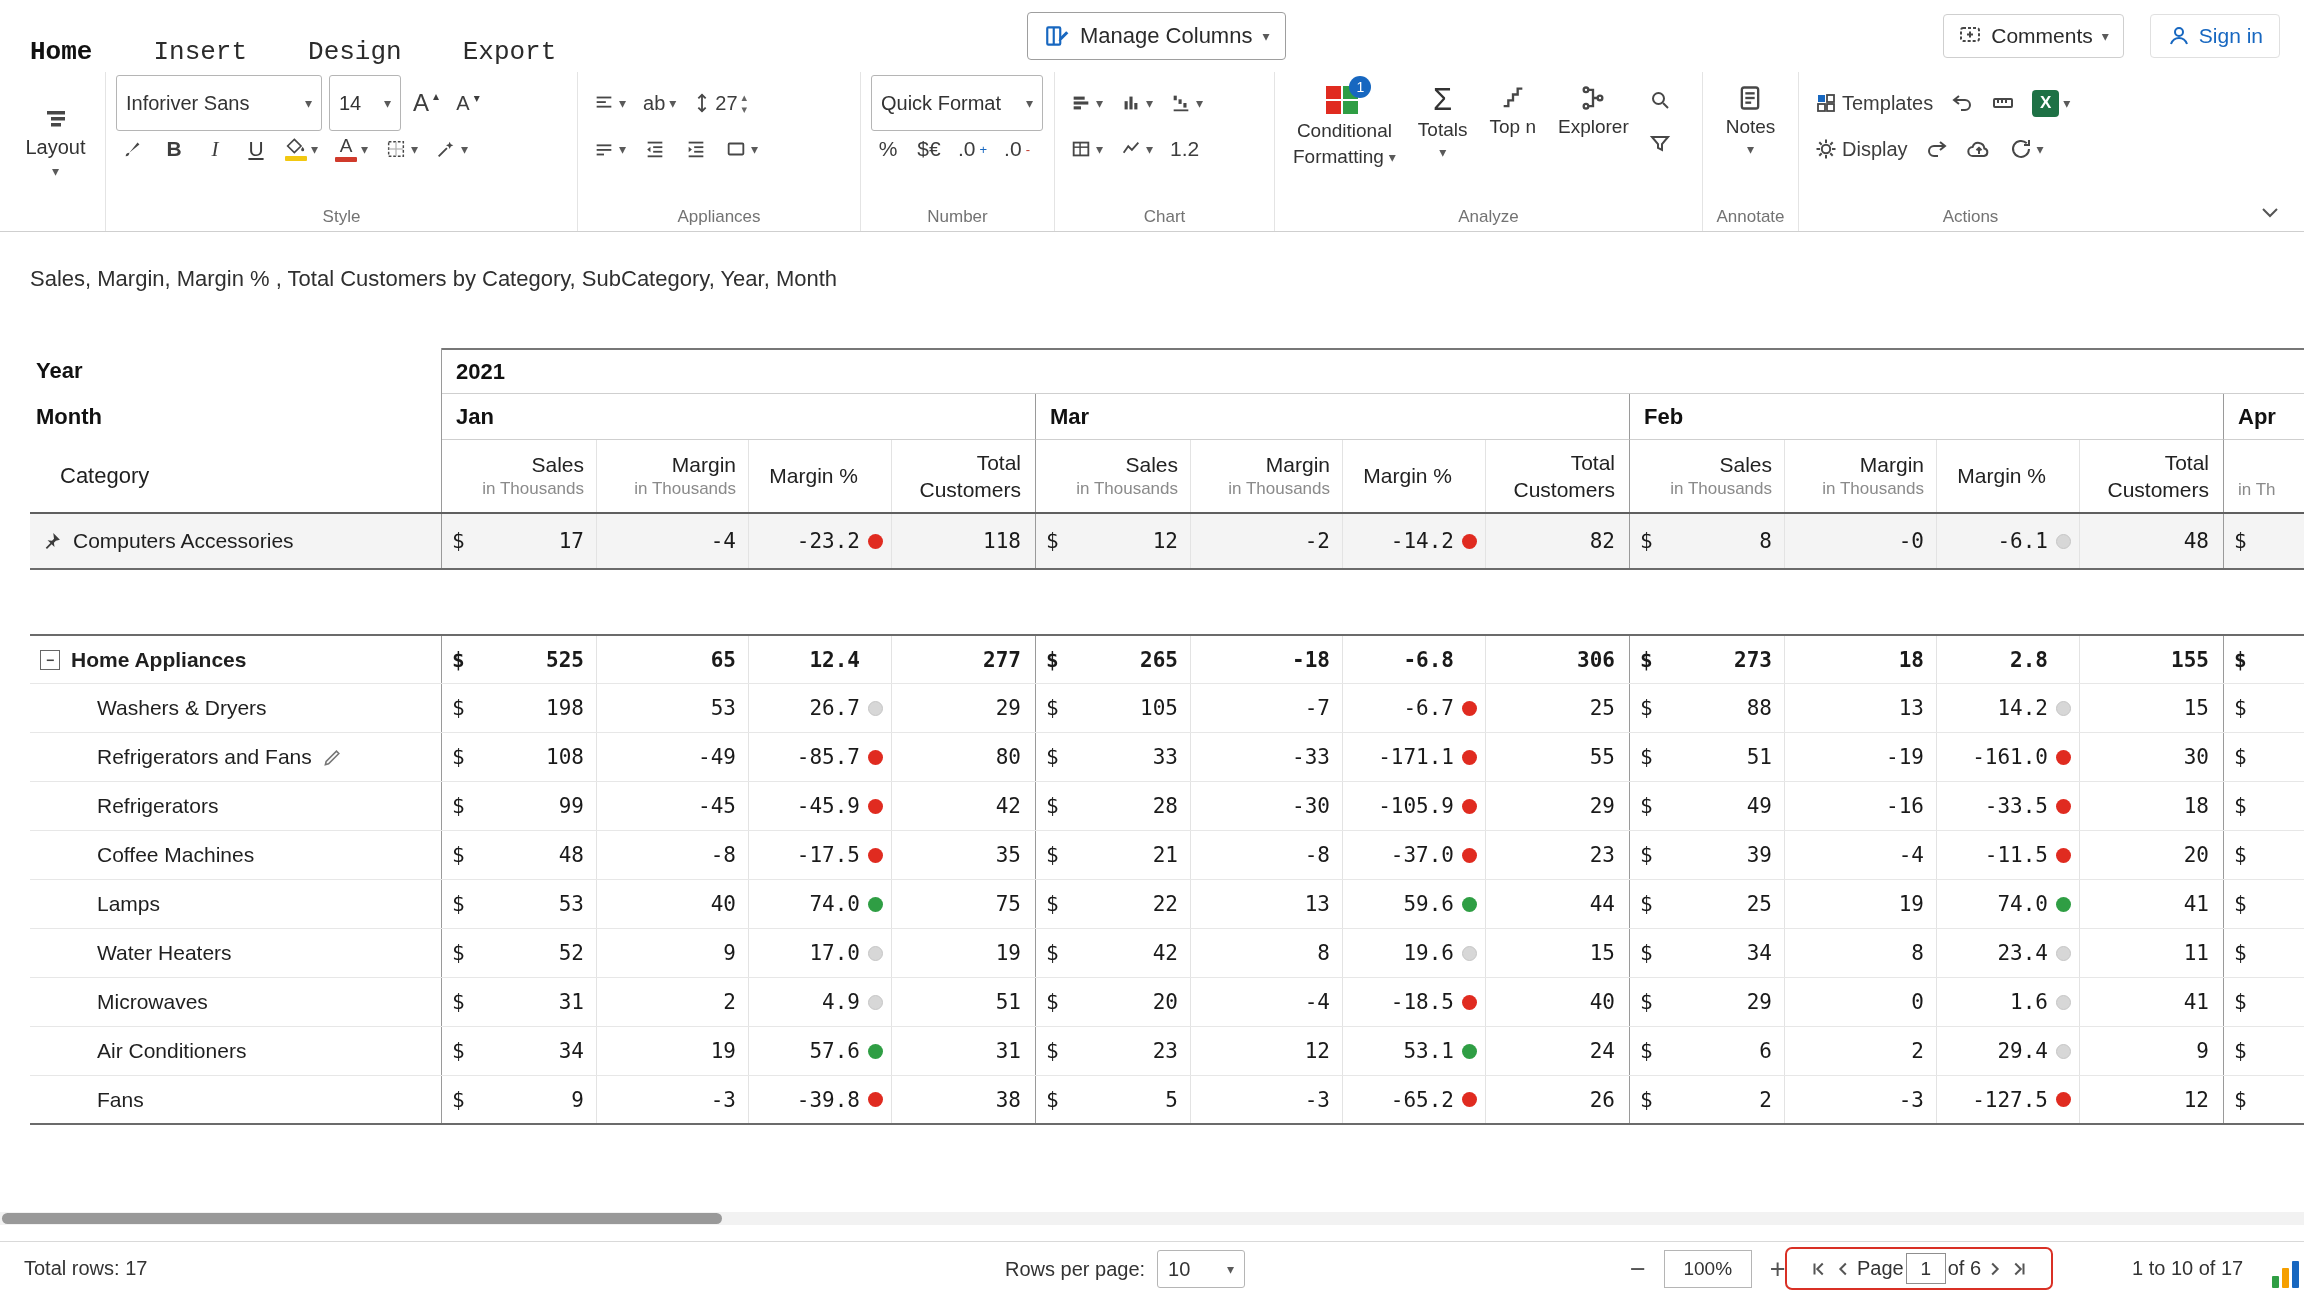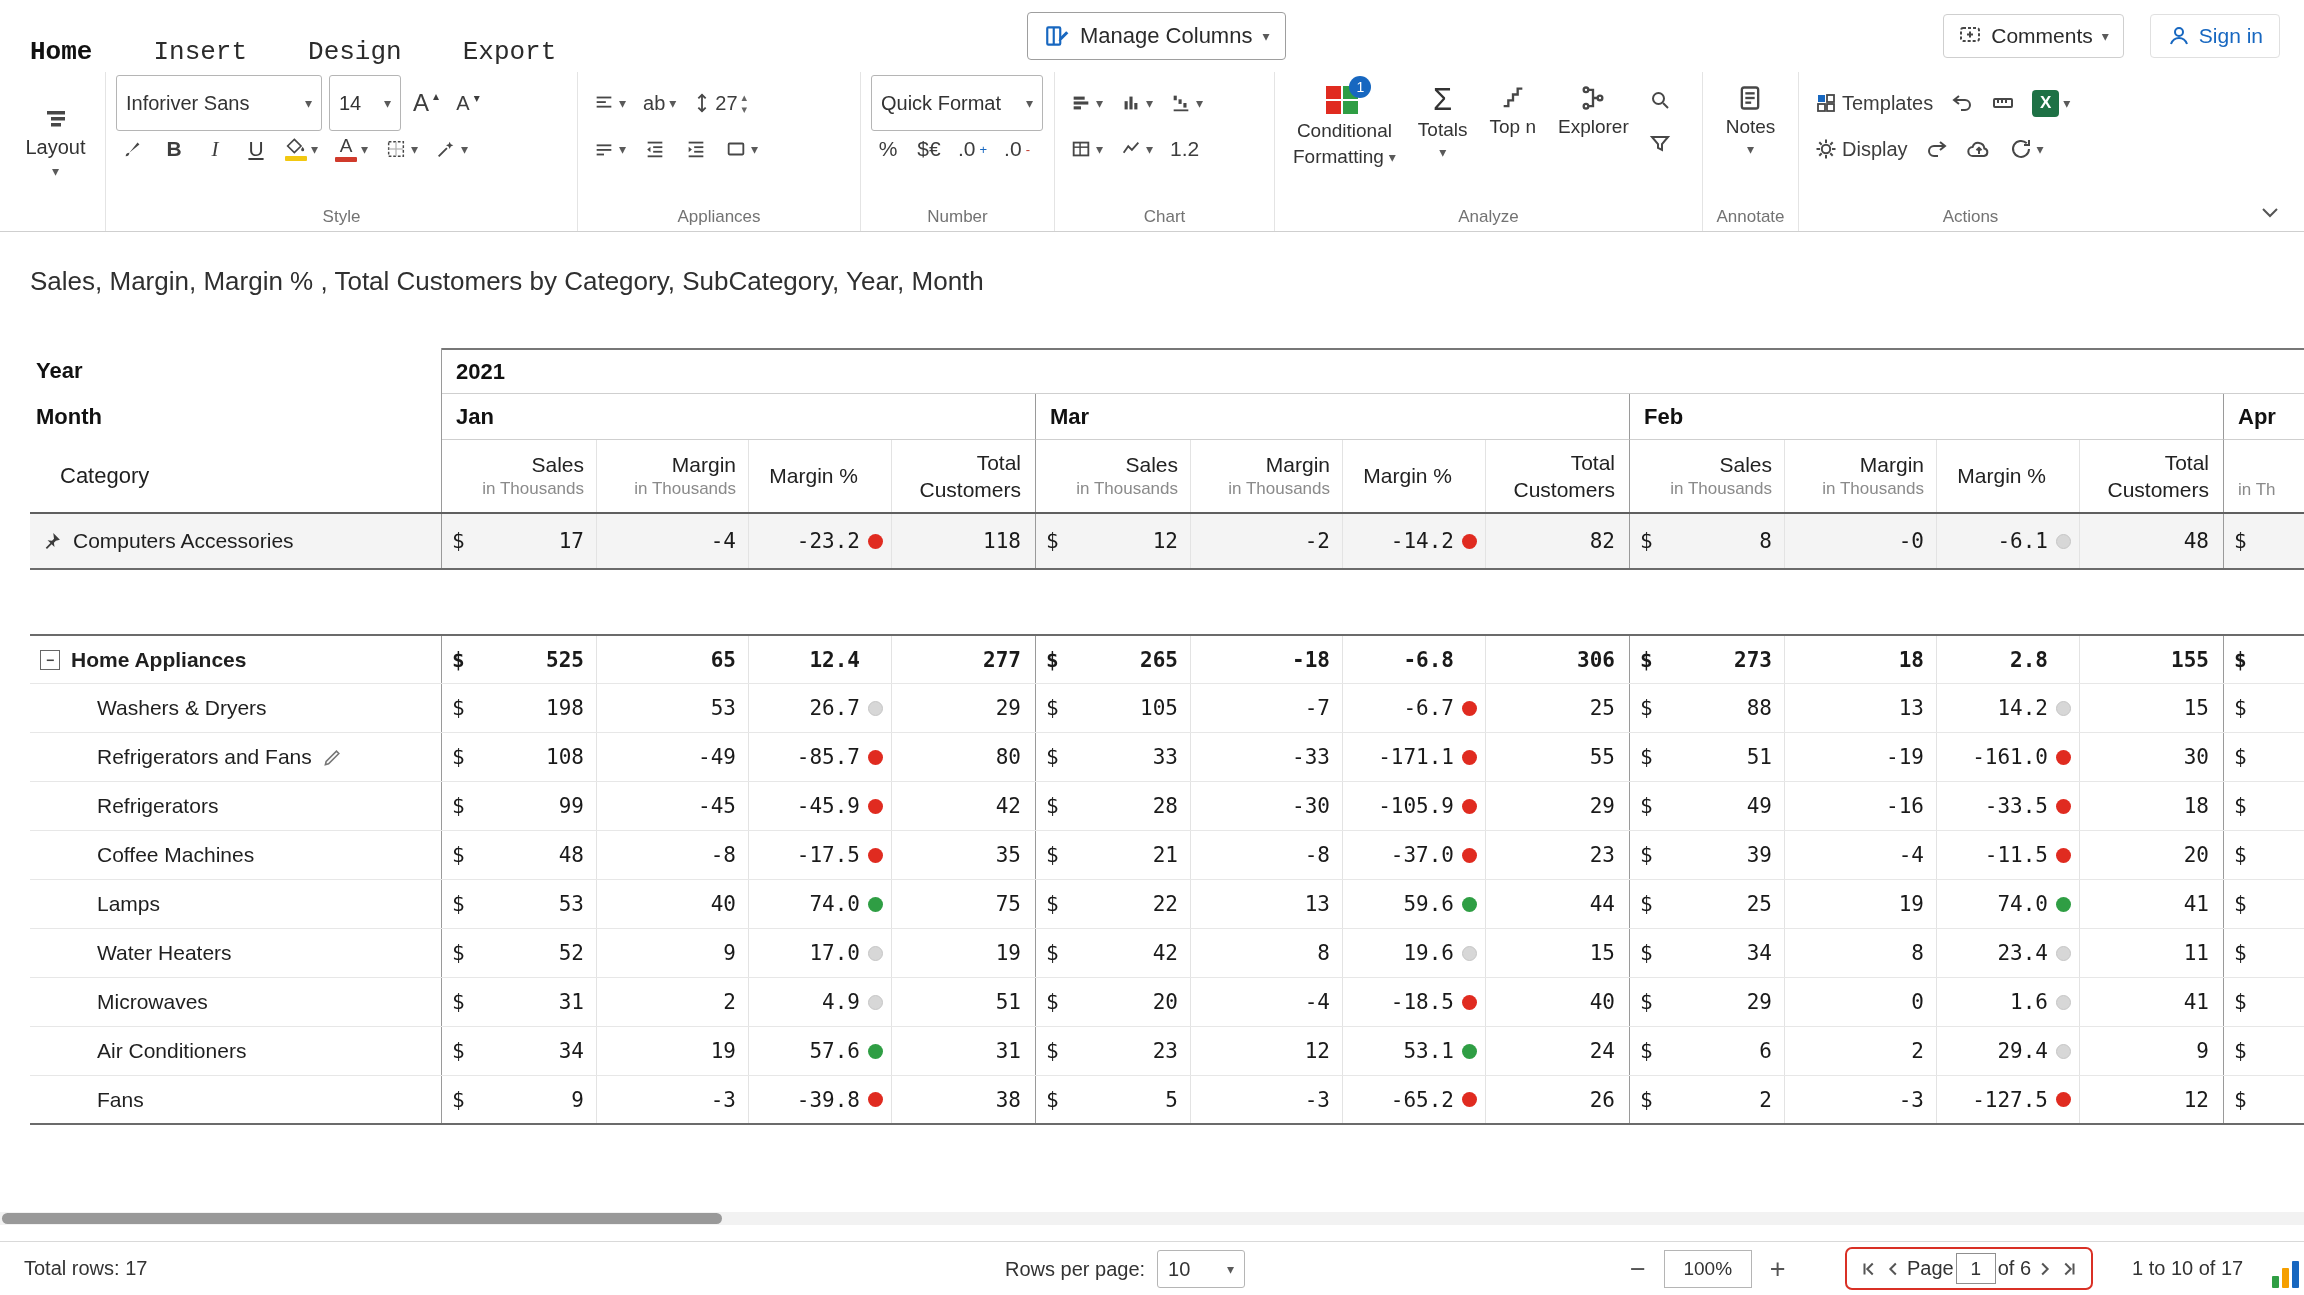--- a/index.html
+++ b/index.html
@@ -47,21 +47,21 @@
   .cficon i{position:absolute;width:15px;height:13px;}
   .cfbadge{position:absolute;top:-8px;right:-9px;width:22px;height:22px;border-radius:50%;background:#1767c0;
     color:#fff;font-size:14px;display:flex;align-items:center;justify-content:center;}
   .sigma{font-size:31px;color:#333;line-height:1;}
   .icol{display:flex;flex-direction:column;gap:12px;justify-content:flex-start;padding-top:4px;}
   .xbox{width:27px;height:27px;background:#1e7145;color:#fff;border-radius:4px;display:flex;align-items:center;
     justify-content:center;font-size:17px;font-weight:bold;}
   .ribcollapse{position:absolute;right:16px;bottom:4px;}
 
   
-  .sheettitle{position:absolute;top:266px;left:30px;font-size:26px;color:#2f2f2f;}
+  .sheettitle{position:absolute;top:266px;left:30px;font-size:22px;color:#2f2f2f;}
 
   
   .tablewrap{position:absolute;top:348px;left:30px;right:0;}
   .yrow,.mrow,.hrow,.trow{display:flex;background:#fff;}
   .yrow{height:46px;}
   .ylabel,.mlabel{flex:0 0 412px;display:flex;align-items:center;padding-left:6px;font-weight:bold;font-size:22px;
     border-right:1px solid #9a9a9a;color:#111;}
   .yval{flex:1;display:flex;align-items:center;padding-left:14px;font-weight:bold;font-size:22px;
     border-top:2px solid #777;border-bottom:1px solid #cfcfcf;color:#111;}
   .mrow{height:46px;}
@@ -111,22 +111,22 @@
   .hscroll{position:absolute;top:1212px;left:0;width:2304px;height:13px;background:#f2f2f2;}
   .hthumb{position:absolute;left:2px;top:1px;width:720px;height:11px;background:#999;border-radius:6px;}
   .statusbar{position:absolute;top:1241px;left:0;right:0;bottom:0;border-top:1px solid #d9d9d9;background:#fff;font-size:20px;color:#333;}
   .trows{position:absolute;left:24px;top:0;height:100%;display:flex;align-items:center;}
   .rpp{position:absolute;left:1005px;top:8px;display:flex;align-items:center;gap:12px;height:38px;}
   .rsel{border:1px solid #b5b5b5;border-radius:3px;height:38px;width:88px;display:flex;align-items:center;
     justify-content:space-between;padding:0 10px;font-size:20px;background:#fff;}
   .zoom{position:absolute;left:1630px;top:8px;display:flex;align-items:center;gap:18px;height:38px;}
   .zbtn{font-size:27px;color:#555;line-height:1;}
   .zoombox{border:1px solid #b5b5b5;width:88px;height:38px;display:flex;align-items:center;justify-content:center;font-size:19px;}
-  .pagbox{position:absolute;left:1845px;top:5px;height:43px;border:2px solid #d93025;border-radius:7px;
-    display:flex;align-items:center;gap:2px;padding:0 12px;background:#fff;}
+  .pagbox{position:absolute;left:1785px;top:5px;height:43px;border:2px solid #d93025;border-radius:7px;
+    display:flex;align-items:center;gap:2px;padding:0 22px;background:#fff;}
   .navb{display:flex;align-items:center;}
   .pginput{width:40px;height:31px;border:1px solid #8f8f8f;background:#fff;display:flex;align-items:center;
     justify-content:center;font-size:19px;}
   .range{position:absolute;left:2132px;top:0;height:100%;display:flex;align-items:center;}
   .logo{position:absolute;right:5px;bottom:7px;display:flex;align-items:flex-end;gap:3px;}
   .logo i{display:block;width:7px;border-radius:1px;}
 </style>
 </head>
 <body>
 

